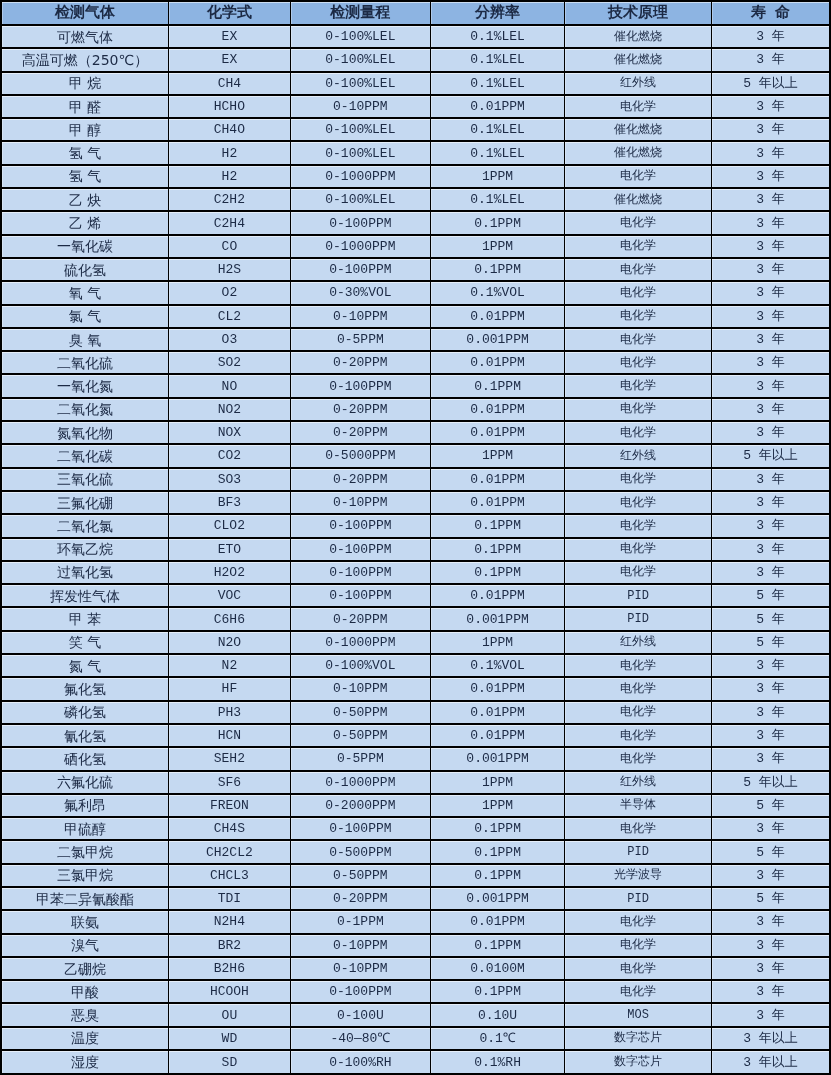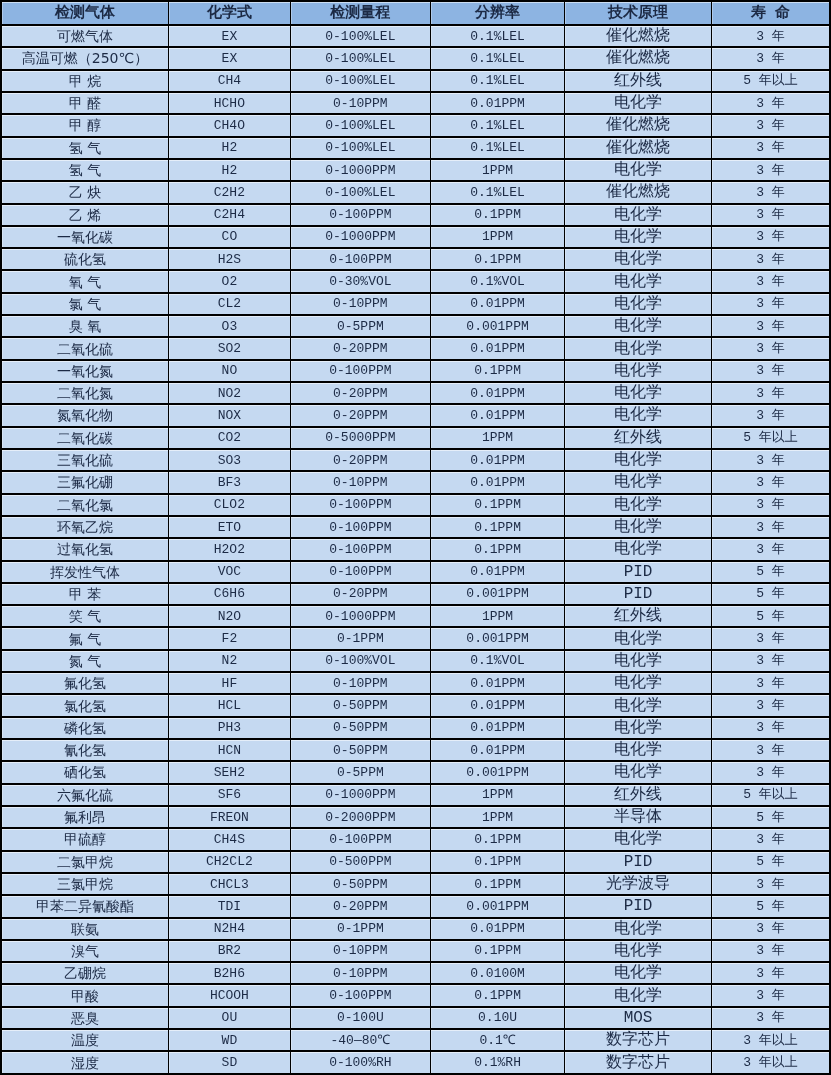--- a/index.html
+++ b/index.html
@@ -40,21 +40,21 @@
     font-weight:bold;
     font-size:15px;
     height:22px;
   }
   tbody tr{height:22px;}
   tbody td:first-child{
     font-family:"DejaVu Sans","Liberation Sans",sans-serif;
     font-size:14px;
   }
   tbody td:nth-child(5){
-    font-size:16px;
+    font-size:12px;
   }
   col.c1{width:20.2%;} col.c2{width:14.7%;} col.c3{width:16.9%;}
   col.c4{width:16.2%;} col.c5{width:17.7%;} col.c6{width:14.3%;}
 </style>
 </head>
 <body>
 
 <table>
   <colgroup>
     <col class="c1">
@@ -285,47 +285,31 @@
       </tr>
       <tr>
         <td>笑 气</td>
         <td>N2O</td>
         <td>0-1000PPM</td>
         <td>1PPM</td>
         <td>红外线</td>
         <td>5 年</td>
       </tr>
       <tr>
-        <td>氟 气</td>
-        <td>F2</td>
-        <td>0-1PPM</td>
-        <td>0.001PPM</td>
-        <td>电化学</td>
-        <td>3 年</td>
-      </tr>
-      <tr>
         <td>氮 气</td>
         <td>N2</td>
         <td>0-100%VOL</td>
         <td>0.1%VOL</td>
         <td>电化学</td>
         <td>3 年</td>
       </tr>
       <tr>
         <td>氟化氢</td>
         <td>HF</td>
         <td>0-10PPM</td>
-        <td>0.01PPM</td>
-        <td>电化学</td>
-        <td>3 年</td>
-      </tr>
-      <tr>
-        <td>氯化氢</td>
-        <td>HCL</td>
-        <td>0-50PPM</td>
         <td>0.01PPM</td>
         <td>电化学</td>
         <td>3 年</td>
       </tr>
       <tr>
         <td>磷化氢</td>
         <td>PH3</td>
         <td>0-50PPM</td>
         <td>0.01PPM</td>
         <td>电化学</td>

